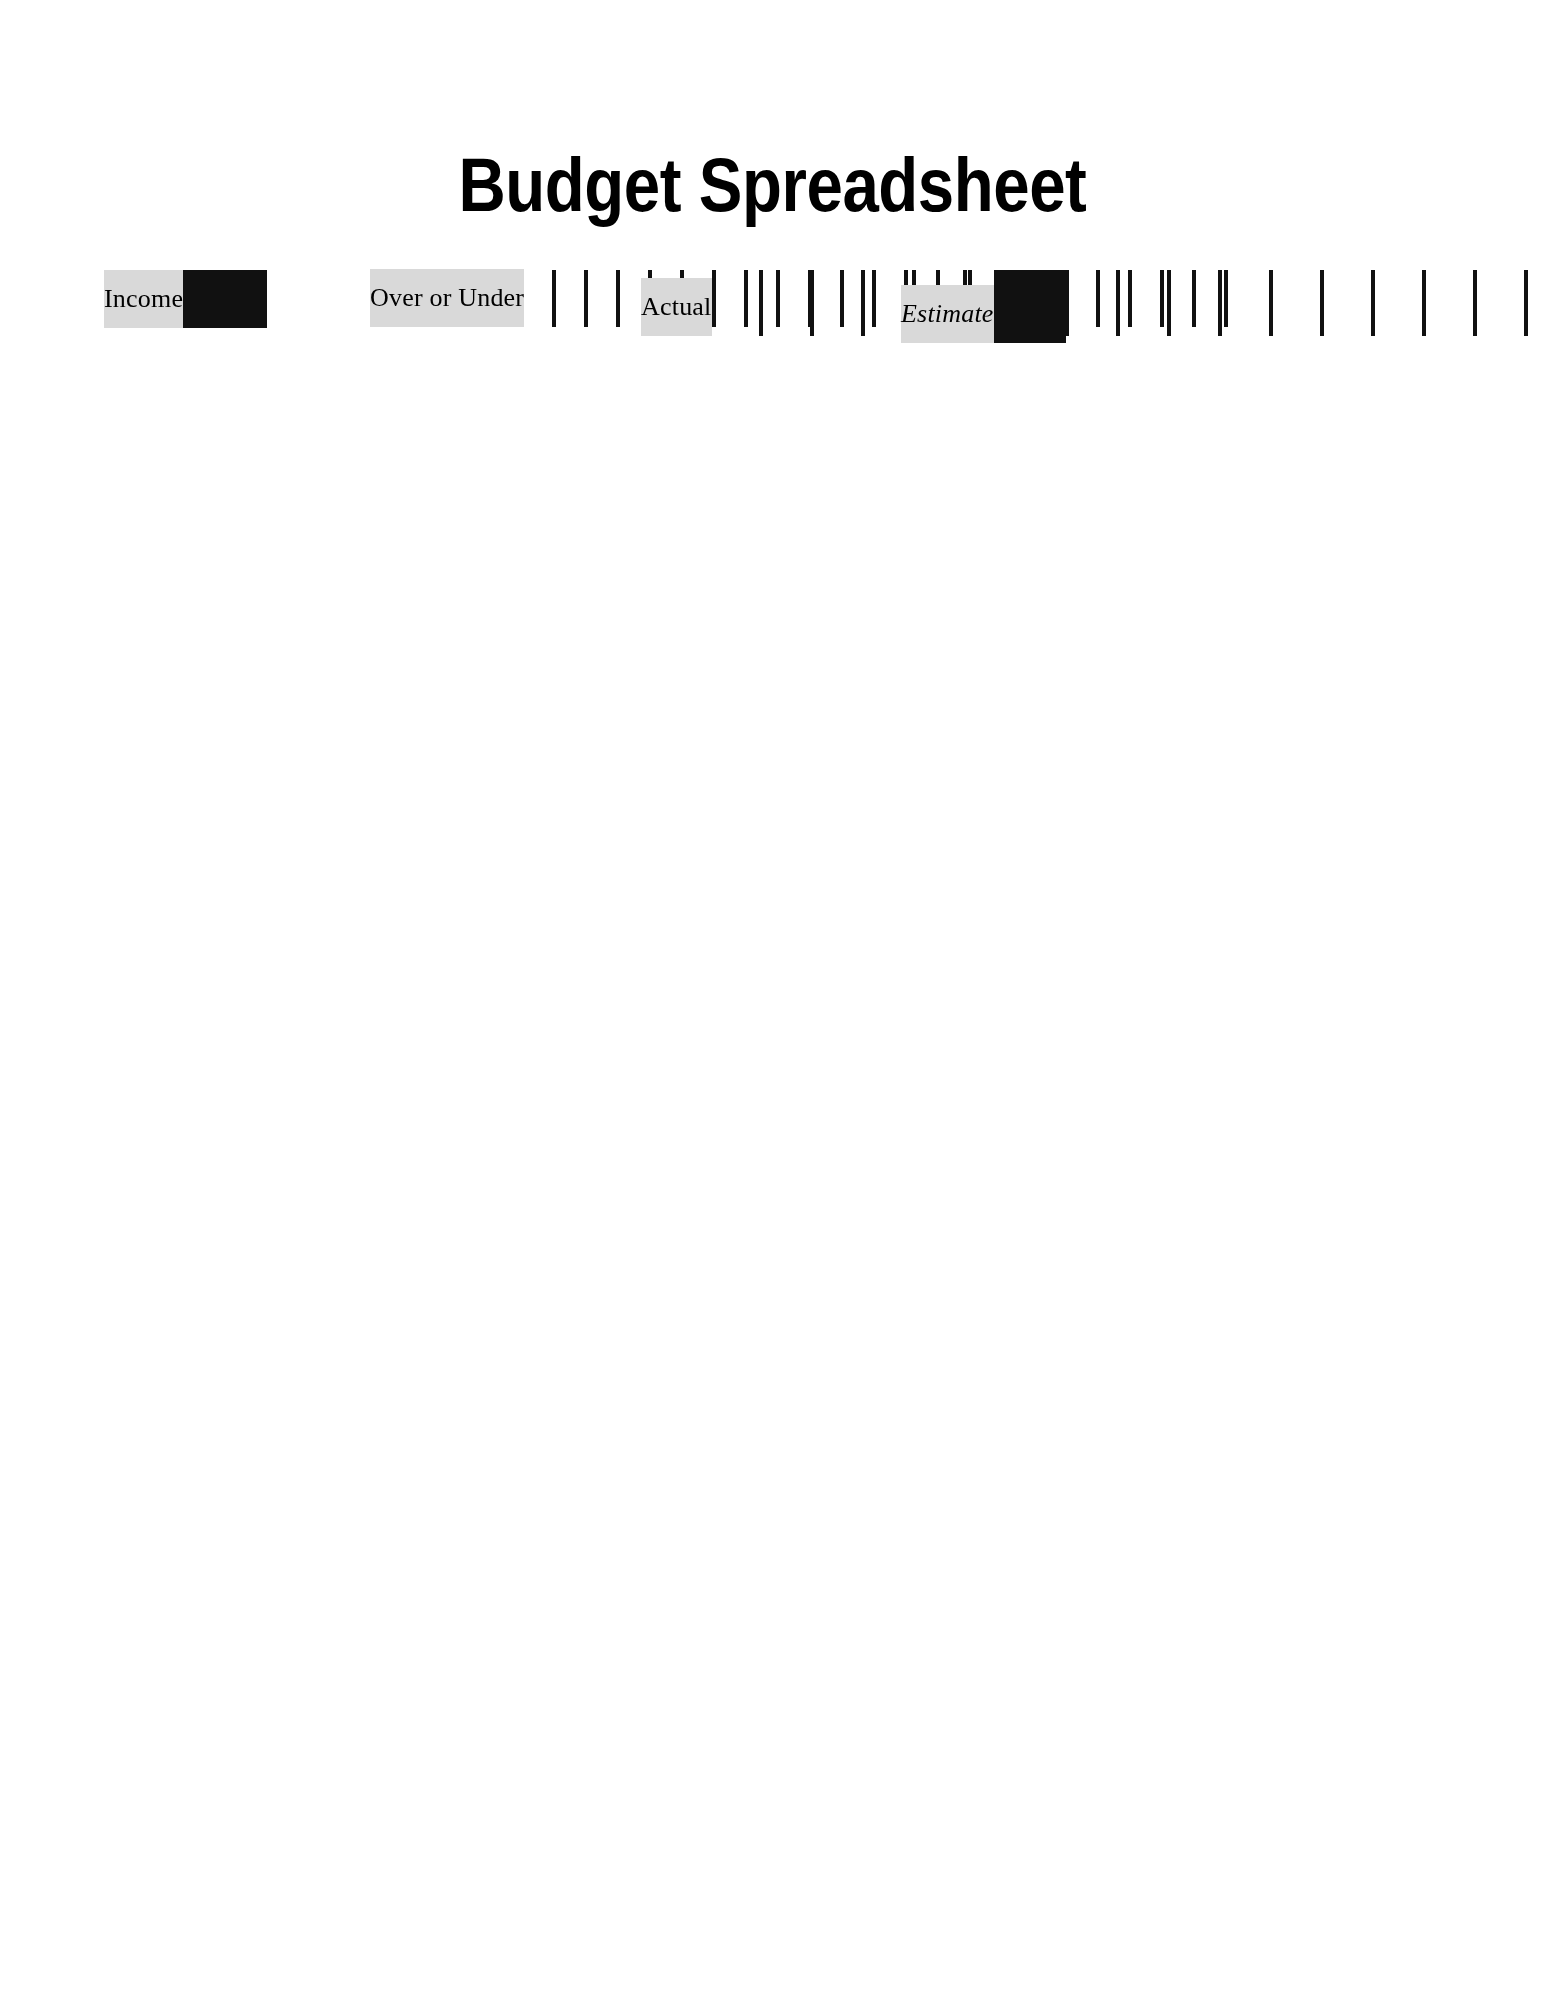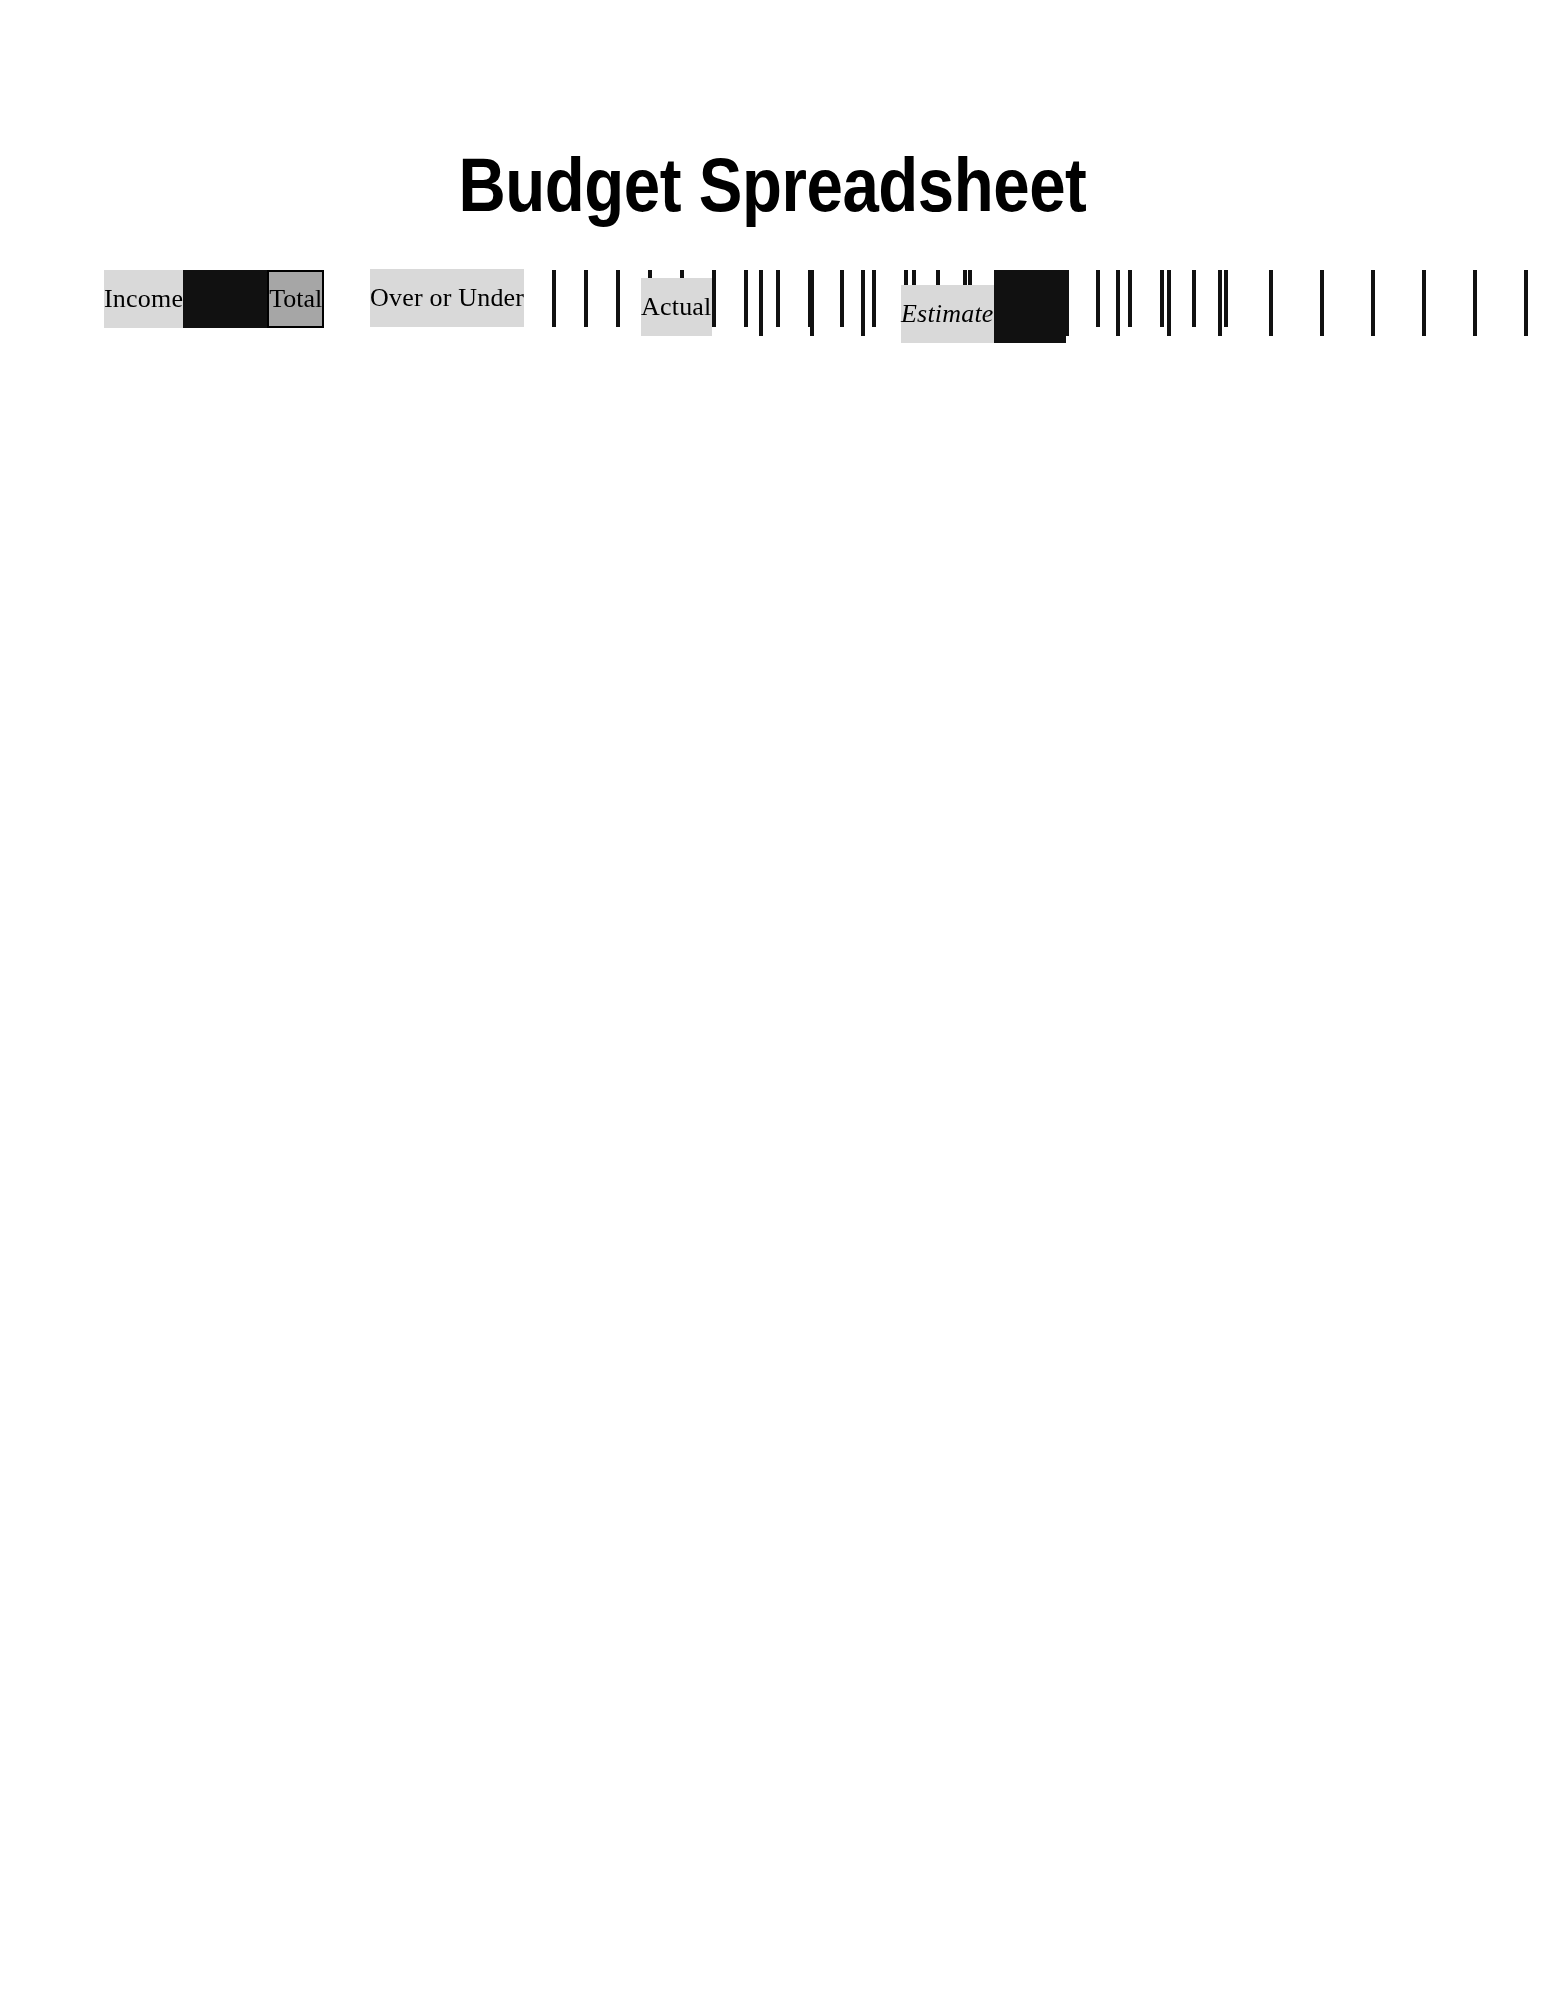--- a/index.html
+++ b/index.html
@@ -116,21 +116,20 @@
       <div class="cell"></div>
       <div class="cell"></div>
       <div class="cell"></div>
       <div class="cell"></div>
       <div class="cell"></div>
       <div class="cell"></div>
       <div class="cell"></div>
       <div class="cell"></div>
       <div class="cell"></div>
       <div class="cell"></div>
-      <div class="cell total">Total</div>
     </div>
     <div class="column col-1">
       <div class="col-header">Over or Under</div>
       <div class="cell first"></div>
       <div class="cell"></div>
       <div class="cell"></div>
       <div class="cell"></div>
       <div class="cell"></div>
       <div class="cell"></div>
       <div class="cell"></div>

